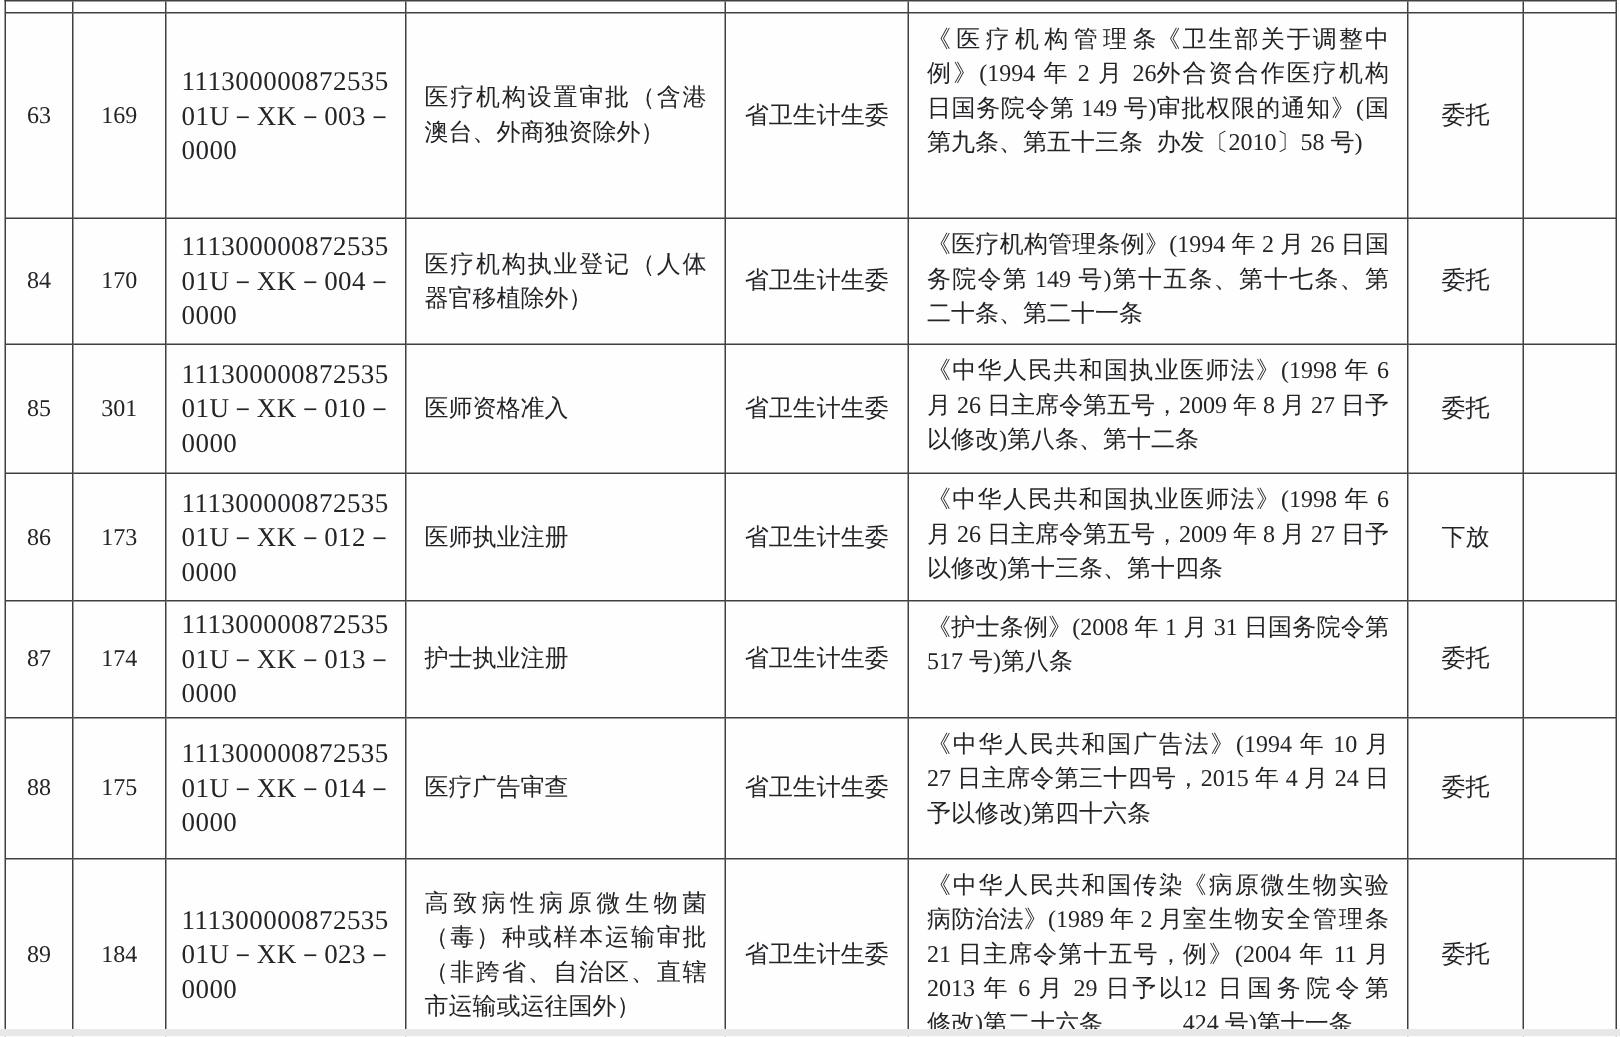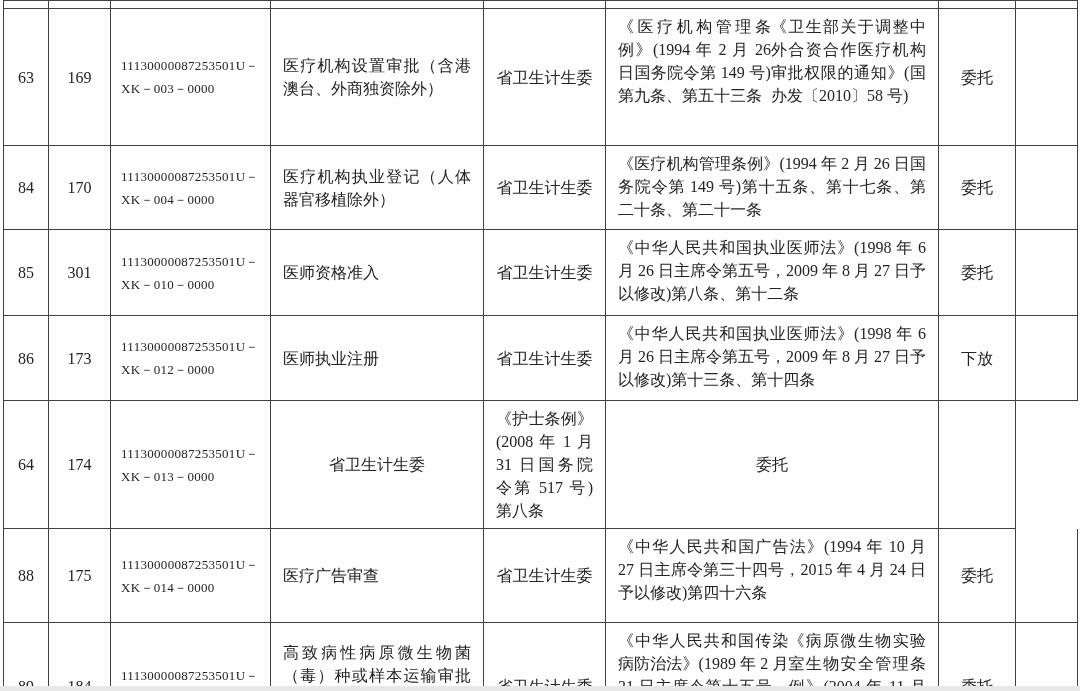--- a/index.html
+++ b/index.html
@@ -40,21 +40,21 @@
     justify-content:center;
     font-size:16px;
     line-height:23px;
     overflow:hidden;
   }
   .t-row:nth-of-type(1) .cell{border-bottom:1.5px solid #404040;}
   .cell.code{justify-content:flex-start;padding:4px 6px 4px 10px;}
   .cell.code .code-text{
     width:152px;
     word-break:break-all;
-    font-size:13px;
+    font-size:18px;
     letter-spacing:0.3px;
   }
   .cell.name{
     justify-content:center;
     padding:6px 12px;
   }
   .cell.name .name-text{
     width:100%;
     text-align:justify;
     text-justify:inter-character;
@@ -150,24 +150,27 @@
           <span class="name-text">医师执业注册</span>
         </div>
         <div class="cell">省卫生计生委</div>
         <div class="cell basis">
           <div class="basis-item">《中华人民共和国执业医师法》(1998 年 6 月 26 日主席令第五号，2009 年 8 月 27 日予以修改)第十三条、第十四条</div>
         </div>
         <div class="cell">下放</div>
         <div class="cell"></div>
       </div>
       <div class="t-row">
-        <div class="cell">64</div>
+        <div class="cell">87</div>
         <div class="cell">174</div>
         <div class="cell code">
           <span class="code-text">11130000087253501U－XK－013－0000</span>
+        </div>
+        <div class="cell name">
+          <span class="name-text">护士执业注册</span>
         </div>
         <div class="cell">省卫生计生委</div>
         <div class="cell basis">
           <div class="basis-item">《护士条例》(2008 年 1 月 31 日国务院令第 517 号)第八条</div>
         </div>
         <div class="cell">委托</div>
         <div class="cell"></div>
       </div>
       <div class="t-row">
         <div class="cell">88</div>

